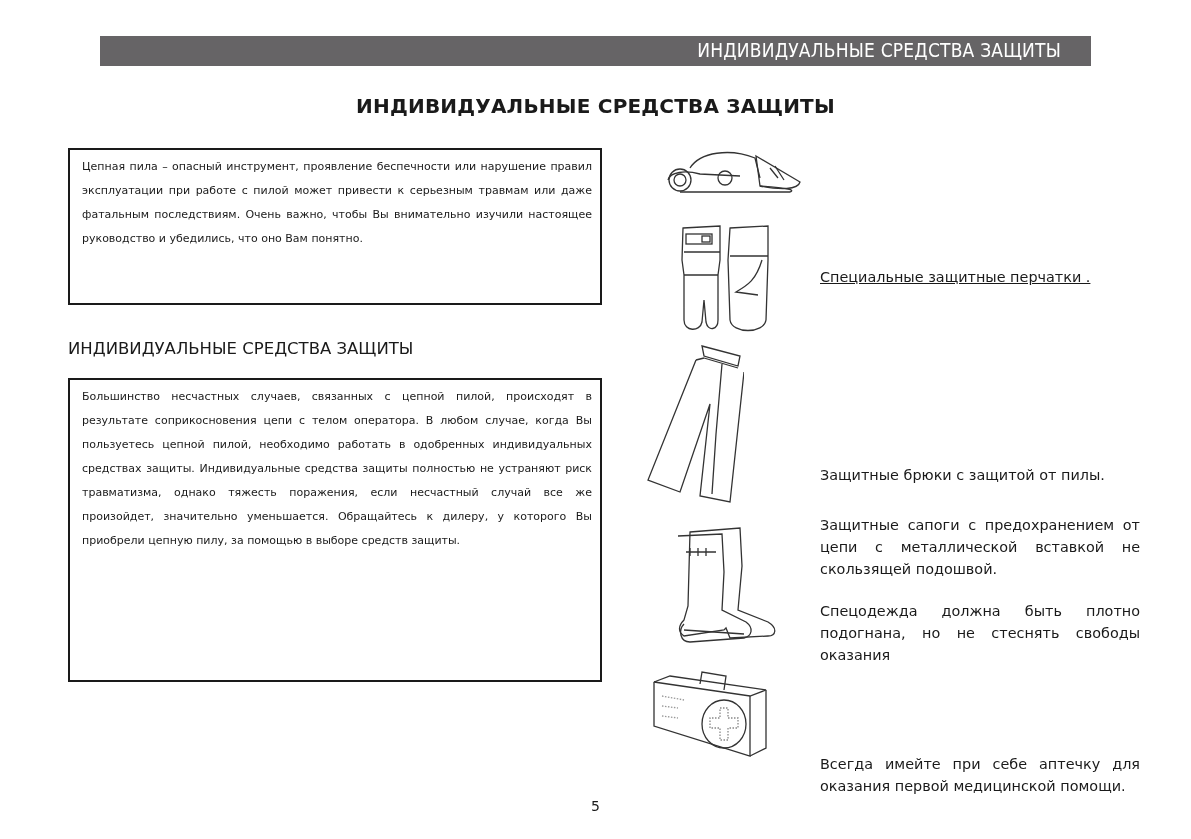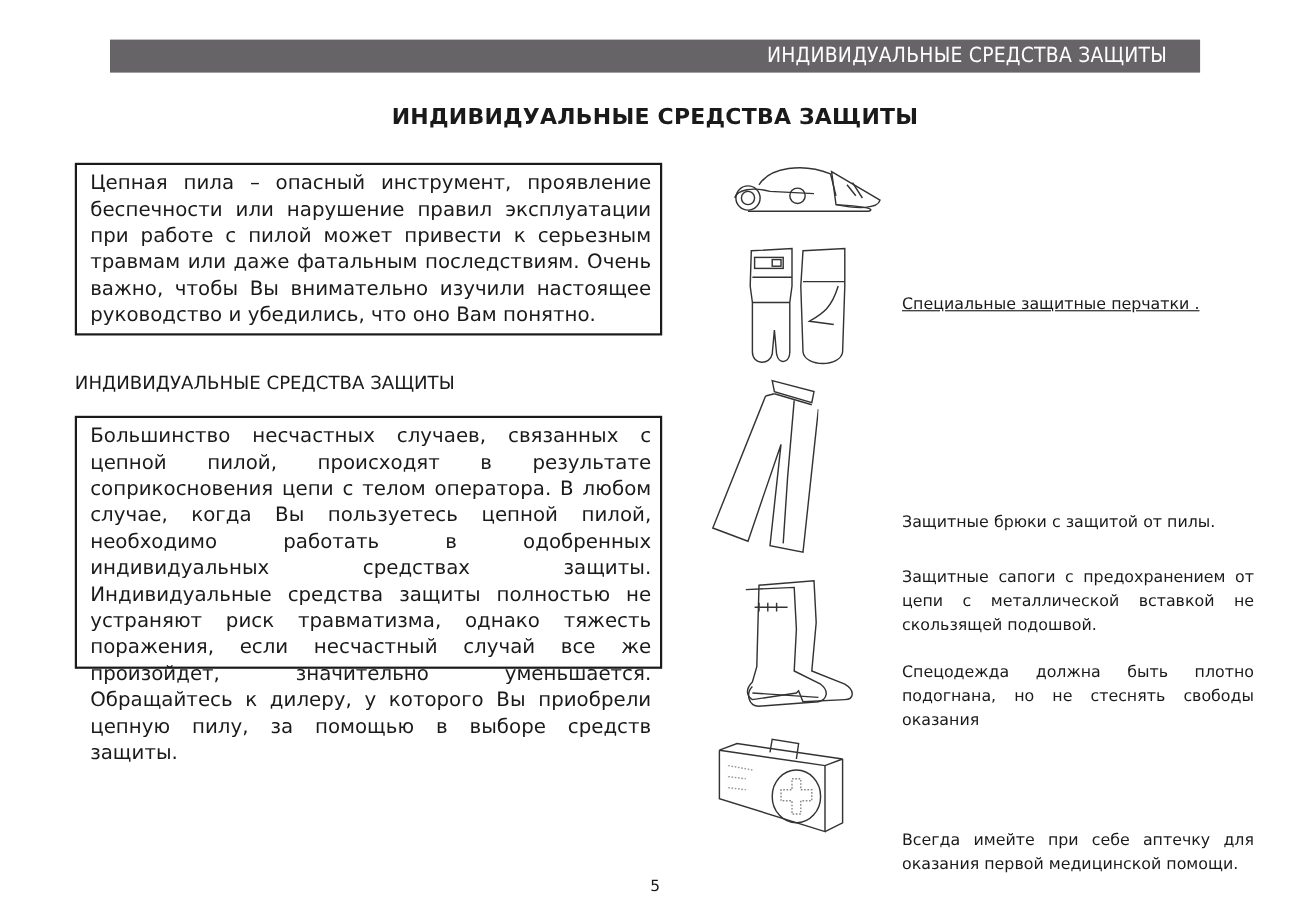--- a/index.html
+++ b/index.html
@@ -5,23 +5,23 @@
   html, body { margin: 0; padding: 0; background: #ffffff; }
   body { width: 1191px; height: 839px; position: relative; overflow: hidden;
          font-family: "DejaVu Sans", sans-serif; color: #1a1a1a; }
   .header-bar { position: absolute; left: 100px; top: 36px; width: 991px; height: 30px;
                 background: #666466; }
   .header-bar span { position: absolute; right: 30px; top: 3px; color: #ffffff;
                      font-size: 19px; letter-spacing: 0.2px; font-family: "DejaVu Sans Condensed","DejaVu Sans", sans-serif; }
   .page-title { position: absolute; left: 0; width: 1191px; top: 94px; text-align: center;
                 font-weight: bold; font-size: 20px; letter-spacing: 0.2px; }
   .box { position: absolute; border: 2px solid #1a1a1a; box-sizing: border-box;
-         padding: 5px 8px 5px 12px; font-size: 18px; line-height: 24px; text-align: justify; }
+         padding: 5px 8px 5px 12px; font-size: 11px; line-height: 24px; text-align: justify; }
   .box1 { left: 68px; top: 148px; width: 534px; height: 157px; }
-  .box2 { left: 68px; top: 378px; width: 534px; height: 230px; }
+  .box2 { left: 68px; top: 378px; width: 534px; height: 304px; }
   .box p { margin: 0; }
   .section-heading { position: absolute; left: 68px; top: 339px; font-size: 16.5px; }
   .ppe-text { position: absolute; left: 820px; width: 320px; font-size: 14.4px; line-height: 22px; text-align: justify; }
   .ppe-text p { margin: 0; }
   .ppe-img { position: absolute; }
   .page-number { position: absolute; left: 0; width: 1191px; top: 798px; text-align: center; font-size: 14px; }
   svg { display: block; }
 </style>
 </head>
 <body>

